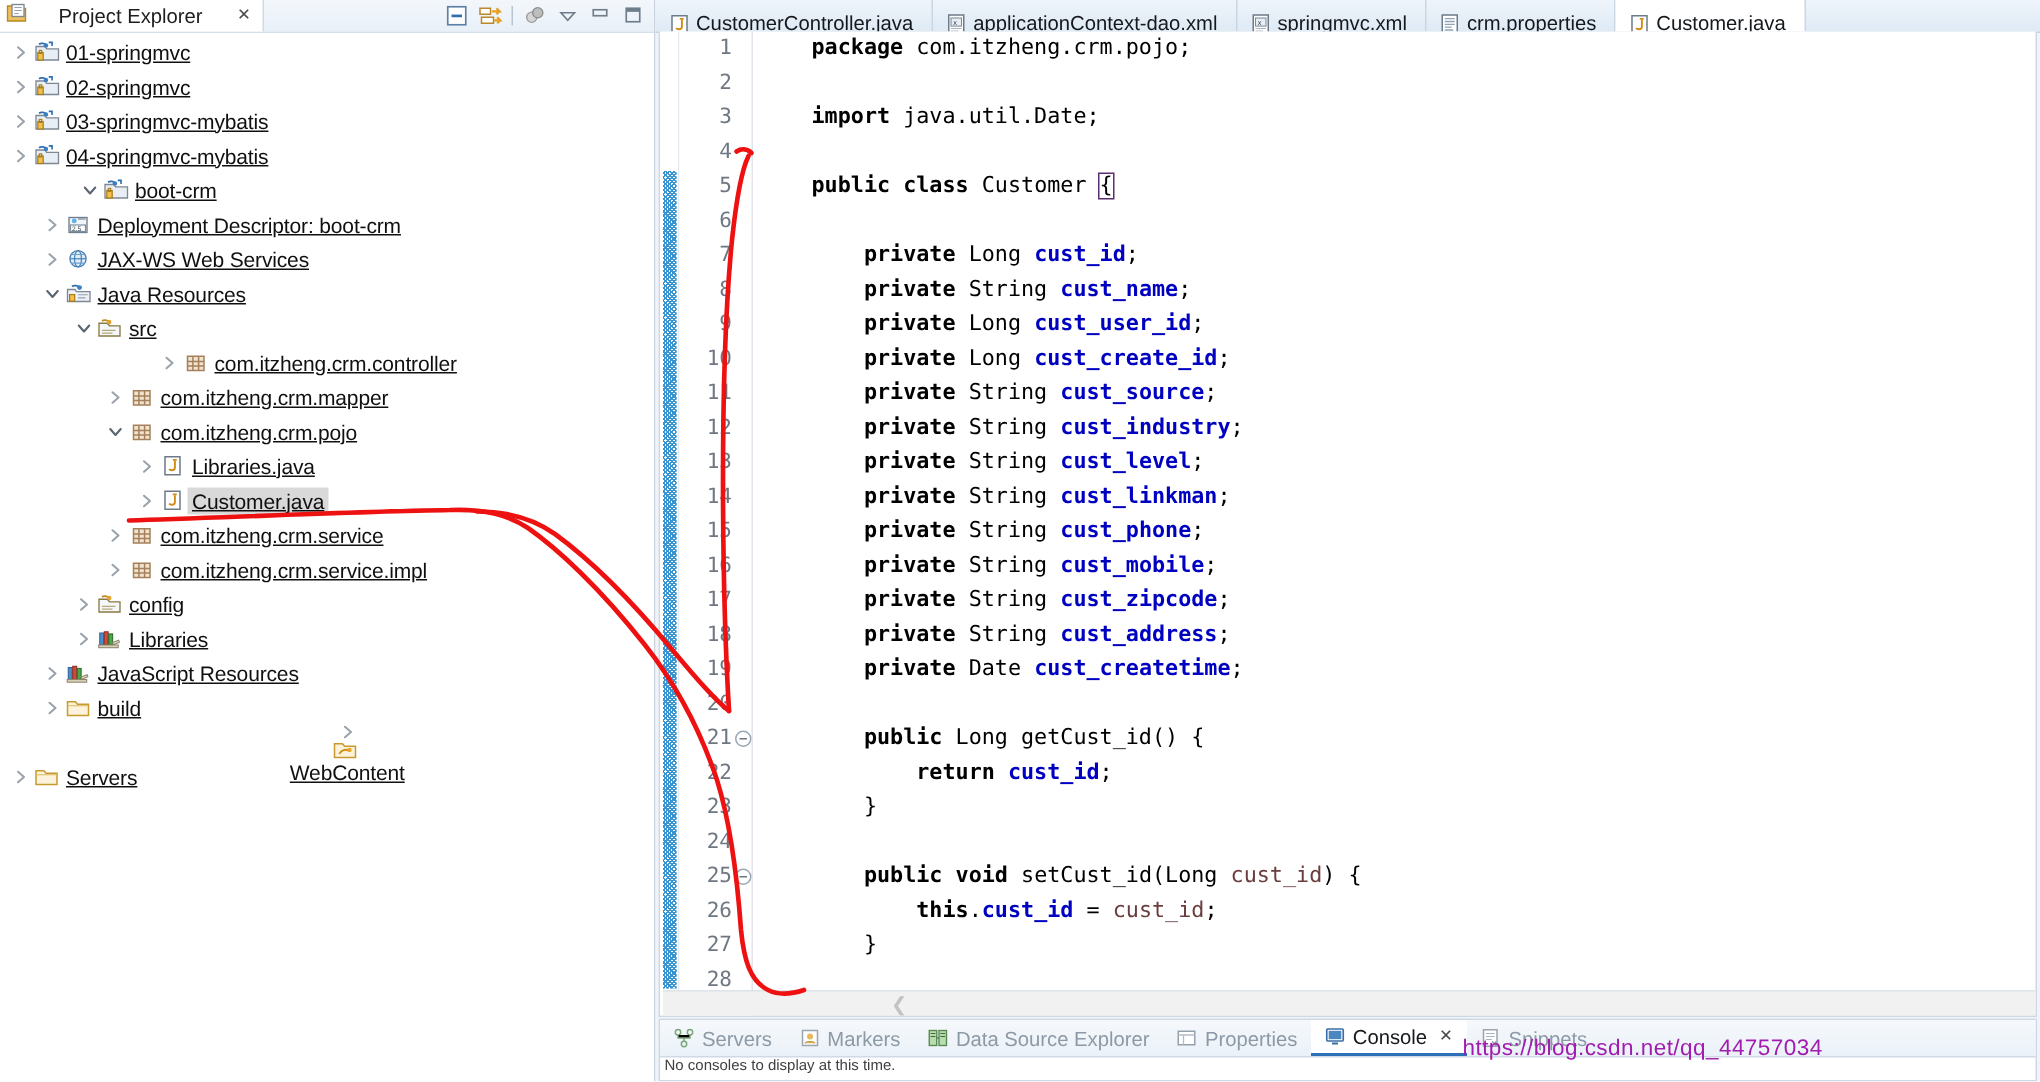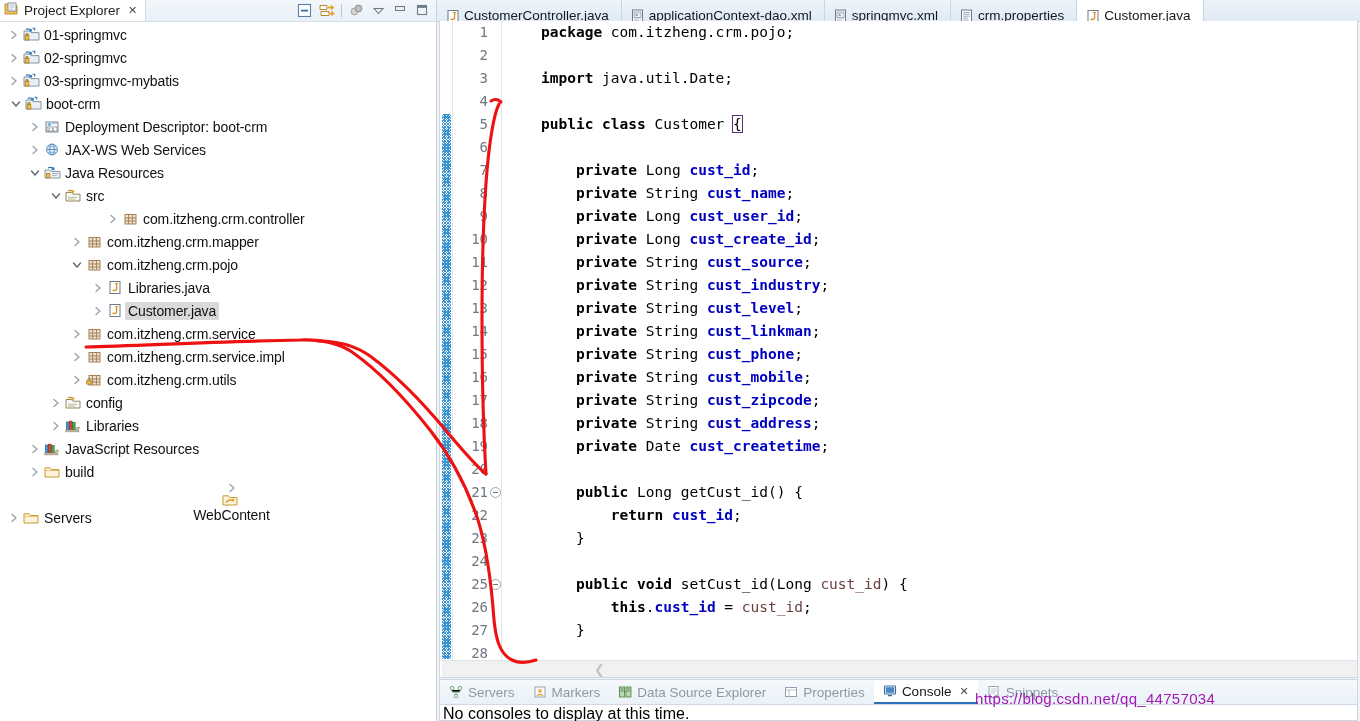--- a/index.html
+++ b/index.html
@@ -20,21 +20,21 @@
     border-right:1px solid #c9d2dc;
     box-sizing:border-box;
   }
   #explorer-titlebar{
     position:relative;height:21px;
     background:linear-gradient(to bottom,#f3f7fb,#e8f0f8);
     border-bottom:1px solid #d6e0ea;
   }
   .exp-tab{
     position:absolute;left:0;top:0;height:21px;
-    display:flex;align-items:center;gap:5px;
+    display:flex;align-items:center;gap:20px;
     padding:0 8px 0 4px;
     background:#ffffff;
     border-right:1px solid #cfdae4;
     box-sizing:border-box;
   }
   .exp-tab .ttl{font-size:13.5px;color:#1d1d1d;white-space:nowrap;}
   .close-x{font-size:11px;color:#4a4a4a;line-height:1;margin-left:3px;}
   #exp-tools{
     position:absolute;right:6px;top:0;height:21px;
     display:flex;align-items:center;gap:7px;
@@ -51,21 +51,21 @@
     height:23px;display:flex;align-items:center;
     white-space:nowrap;
     box-sizing:border-box;
   }
   .twist{
     width:16px;min-width:16px;height:23px;
     display:flex;align-items:center;justify-content:center;
     color:#8a8a8a;font-size:10px;
   }
   .tico{width:18px;min-width:18px;height:16px;display:flex;align-items:center;justify-content:center;margin-right:4px;}
-  .tlabel{font-size:14px;color:#101010;letter-spacing:-0.1px;}
+  .tlabel{font-size:14px;color:#101010;letter-spacing:-0.1px;text-decoration:underline;}
   .trow.selected .tlabel{background:#d9d9d9;padding:1px 3px;margin:-1px -3px;}
 
   
   #editor-area{
     position:absolute;left:437px;top:0;width:923px;height:721px;
     background:#f0f4f9;
   }
   #tabbar{
     position:relative;height:21px;
     background:linear-gradient(to bottom,#eef4fa,#dfeaf5);
@@ -160,21 +160,21 @@
   }
   .btab{
     display:flex;align-items:center;gap:5px;
     padding:0 9px;height:24px;box-sizing:border-box;
     font-size:13.5px;color:#8d9aa6;white-space:nowrap;
   }
   .btab.active{background:#ffffff;color:#15181c;border-bottom:2px solid #2d6fb8;}
   .btab .bico{width:14px;height:14px;display:inline-block;}
   #console-body{
     height:16px;overflow:hidden;
-    font-size:16px;color:#000000;padding-left:3px;
+    font-size:10px;color:#404040;padding-left:3px;
   }
 
   
   #watermark{
     position:absolute;left:975px;top:690px;
     font-size:15px;color:#a21caf;
     letter-spacing:.3px;
     pointer-events:none;
   }
 
@@ -290,36 +290,54 @@
         <path d="M1 4h6l1 1.6h8V13H1z" fill="#e9eef4" stroke="#7d8894" stroke-width="0.9"></path>
         <path d="M3 2.5c1.4-1 4-.6 4.8.6" fill="none" stroke="#2f6fb0" stroke-width="1.2"></path>
         <circle cx="7.6" cy="3.3" r="1.5" fill="#3c7fc0"></circle>
         <path d="M9.5 1.2h2.2v2.4" fill="none" stroke="#2f6fb0" stroke-width="1.1"></path>
         <rect x="2.2" y="8" width="3.6" height="5" fill="#f3c04a" stroke="#a87c18" stroke-width="0.8"></rect>
         <rect x="3.2" y="6.6" width="1.6" height="2" fill="none" stroke="#a87c18" stroke-width="0.8"></rect>
       </svg>
           </span>
           <span class="tlabel">03-springmvc-mybatis</span>
         </div>
-        <div class="trow" style="padding-left: 8px;">
-          <span class="twist">
-            <svg width="10" height="10" viewBox="0 0 10 10">
-              <path d="M1.5 3L5 7l3.5-4" fill="none" stroke="#5c6670" stroke-width="1.4" stroke-linecap="round" stroke-linejoin="round"></path>
+        <div class="trow" style="padding-left: 6px;">
+          <span class="twist">
+            <svg width="10" height="10" viewBox="0 0 10 10">
+              <path d="M3 1.5L7 5l-4 3.5" fill="none" stroke="#9aa3ac" stroke-width="1.4" stroke-linecap="round" stroke-linejoin="round"></path>
             </svg>
           </span>
           <span class="tico">
             <svg width="17" height="15" viewBox="0 0 17 15">
         <path d="M1 4h6l1 1.6h8V13H1z" fill="#e9eef4" stroke="#7d8894" stroke-width="0.9"></path>
         <path d="M3 2.5c1.4-1 4-.6 4.8.6" fill="none" stroke="#2f6fb0" stroke-width="1.2"></path>
         <circle cx="7.6" cy="3.3" r="1.5" fill="#3c7fc0"></circle>
         <path d="M9.5 1.2h2.2v2.4" fill="none" stroke="#2f6fb0" stroke-width="1.1"></path>
         <rect x="2.2" y="8" width="3.6" height="5" fill="#f3c04a" stroke="#a87c18" stroke-width="0.8"></rect>
         <rect x="3.2" y="6.6" width="1.6" height="2" fill="none" stroke="#a87c18" stroke-width="0.8"></rect>
       </svg>
           </span>
+          <span class="tlabel">04-springmvc-mybatis</span>
+        </div>
+        <div class="trow" style="padding-left: 8px; margin-left: 44px;">
+          <span class="twist">
+            <svg width="10" height="10" viewBox="0 0 10 10">
+              <path d="M1.5 3L5 7l3.5-4" fill="none" stroke="#5c6670" stroke-width="1.4" stroke-linecap="round" stroke-linejoin="round"></path>
+            </svg>
+          </span>
+          <span class="tico">
+            <svg width="17" height="15" viewBox="0 0 17 15">
+        <path d="M1 4h6l1 1.6h8V13H1z" fill="#e9eef4" stroke="#7d8894" stroke-width="0.9"></path>
+        <path d="M3 2.5c1.4-1 4-.6 4.8.6" fill="none" stroke="#2f6fb0" stroke-width="1.2"></path>
+        <circle cx="7.6" cy="3.3" r="1.5" fill="#3c7fc0"></circle>
+        <path d="M9.5 1.2h2.2v2.4" fill="none" stroke="#2f6fb0" stroke-width="1.1"></path>
+        <rect x="2.2" y="8" width="3.6" height="5" fill="#f3c04a" stroke="#a87c18" stroke-width="0.8"></rect>
+        <rect x="3.2" y="6.6" width="1.6" height="2" fill="none" stroke="#a87c18" stroke-width="0.8"></rect>
+      </svg>
+          </span>
           <span class="tlabel">boot-crm</span>
         </div>
         <div class="trow" style="padding-left: 27px;">
           <span class="twist">
             <svg width="10" height="10" viewBox="0 0 10 10">
               <path d="M3 1.5L7 5l-4 3.5" fill="none" stroke="#9aa3ac" stroke-width="1.4" stroke-linecap="round" stroke-linejoin="round"></path>
             </svg>
           </span>
           <span class="tico">
             <svg width="16" height="15" viewBox="0 0 16 15">
@@ -473,36 +491,20 @@
               <path d="M3 1.5L7 5l-4 3.5" fill="none" stroke="#9aa3ac" stroke-width="1.4" stroke-linecap="round" stroke-linejoin="round"></path>
             </svg>
           </span>
           <span class="tico">
             <svg width="15" height="14" viewBox="0 0 15 14">
         <rect x="2" y="2.5" width="11" height="9.5" fill="#f0e3cf" stroke="#a5805a" stroke-width="1"></rect>
         <path d="M2 6h11M2 9h11M5.6 2.5v9.5M9.4 2.5v9.5" stroke="#a5805a" stroke-width="1"></path>
       </svg>
           </span>
           <span class="tlabel">com.itzheng.crm.service.impl</span>
-        </div>
-        <div class="trow" style="padding-left: 69px;">
-          <span class="twist">
-            <svg width="10" height="10" viewBox="0 0 10 10">
-              <path d="M3 1.5L7 5l-4 3.5" fill="none" stroke="#9aa3ac" stroke-width="1.4" stroke-linecap="round" stroke-linejoin="round"></path>
-            </svg>
-          </span>
-          <span class="tico">
-            <svg width="16" height="14" viewBox="0 0 16 14">
-        <rect x="3" y="2.5" width="11" height="9.5" fill="#f0e3cf" stroke="#a5805a" stroke-width="1"></rect>
-        <path d="M3 6h11M3 9h11M6.6 2.5v9.5M10.4 2.5v9.5" stroke="#a5805a" stroke-width="1"></path>
-        <rect x="0.6" y="7.6" width="4.4" height="3.6" rx="0.5" fill="#f2c03c" stroke="#9a7a1c" stroke-width="0.8"></rect>
-        <path d="M1.8 7.6V6.4a1 1 0 012 0v1.2" fill="none" stroke="#9a7a1c" stroke-width="0.8"></path>
-      </svg>
-          </span>
-          <span class="tlabel">com.itzheng.crm.utils</span>
         </div>
         <div class="trow" style="padding-left: 48px;">
           <span class="twist">
             <svg width="10" height="10" viewBox="0 0 10 10">
               <path d="M3 1.5L7 5l-4 3.5" fill="none" stroke="#9aa3ac" stroke-width="1.4" stroke-linecap="round" stroke-linejoin="round"></path>
             </svg>
           </span>
           <span class="tico">
             <svg width="16" height="15" viewBox="0 0 16 15">
         <path d="M1 4.5h5.5L8 6.2h7V13H1z" fill="#f5f8fb" stroke="#8b7a45" stroke-width="0.9"></path>

